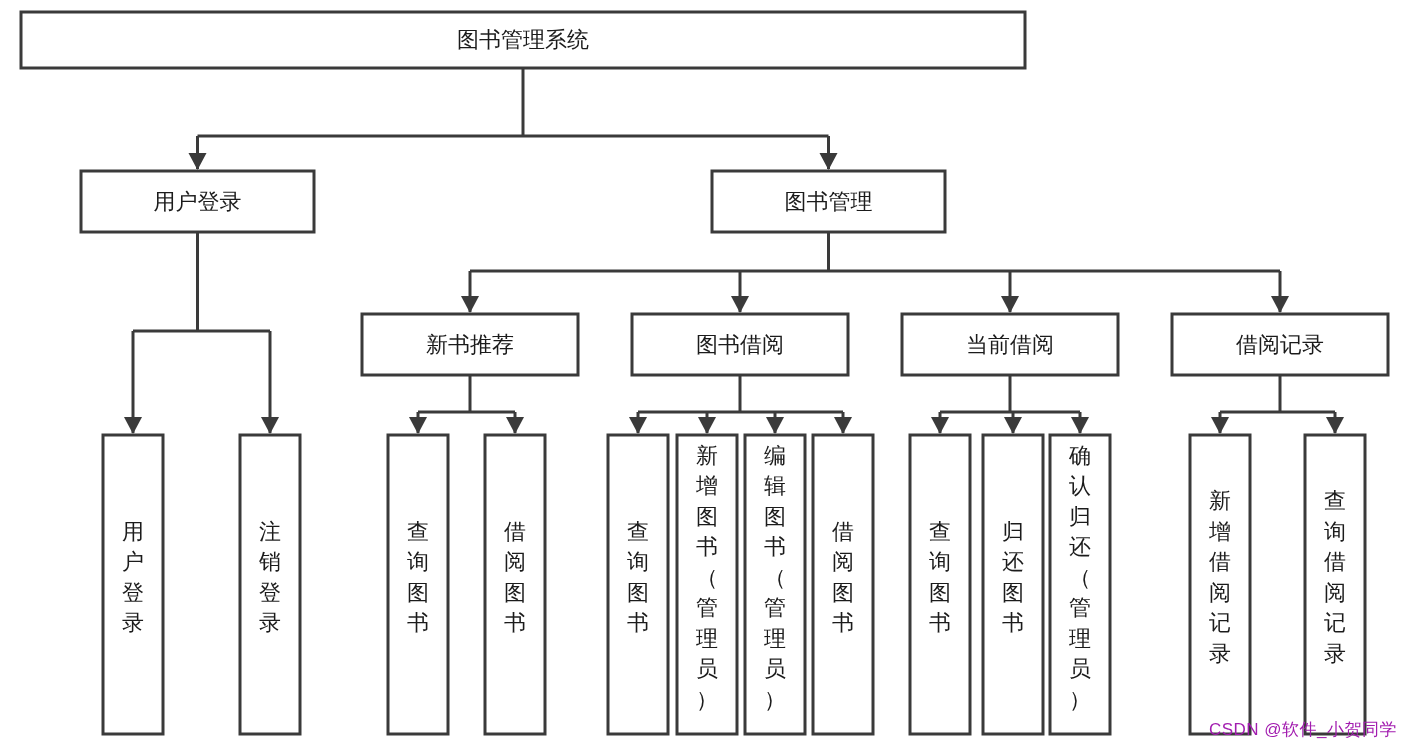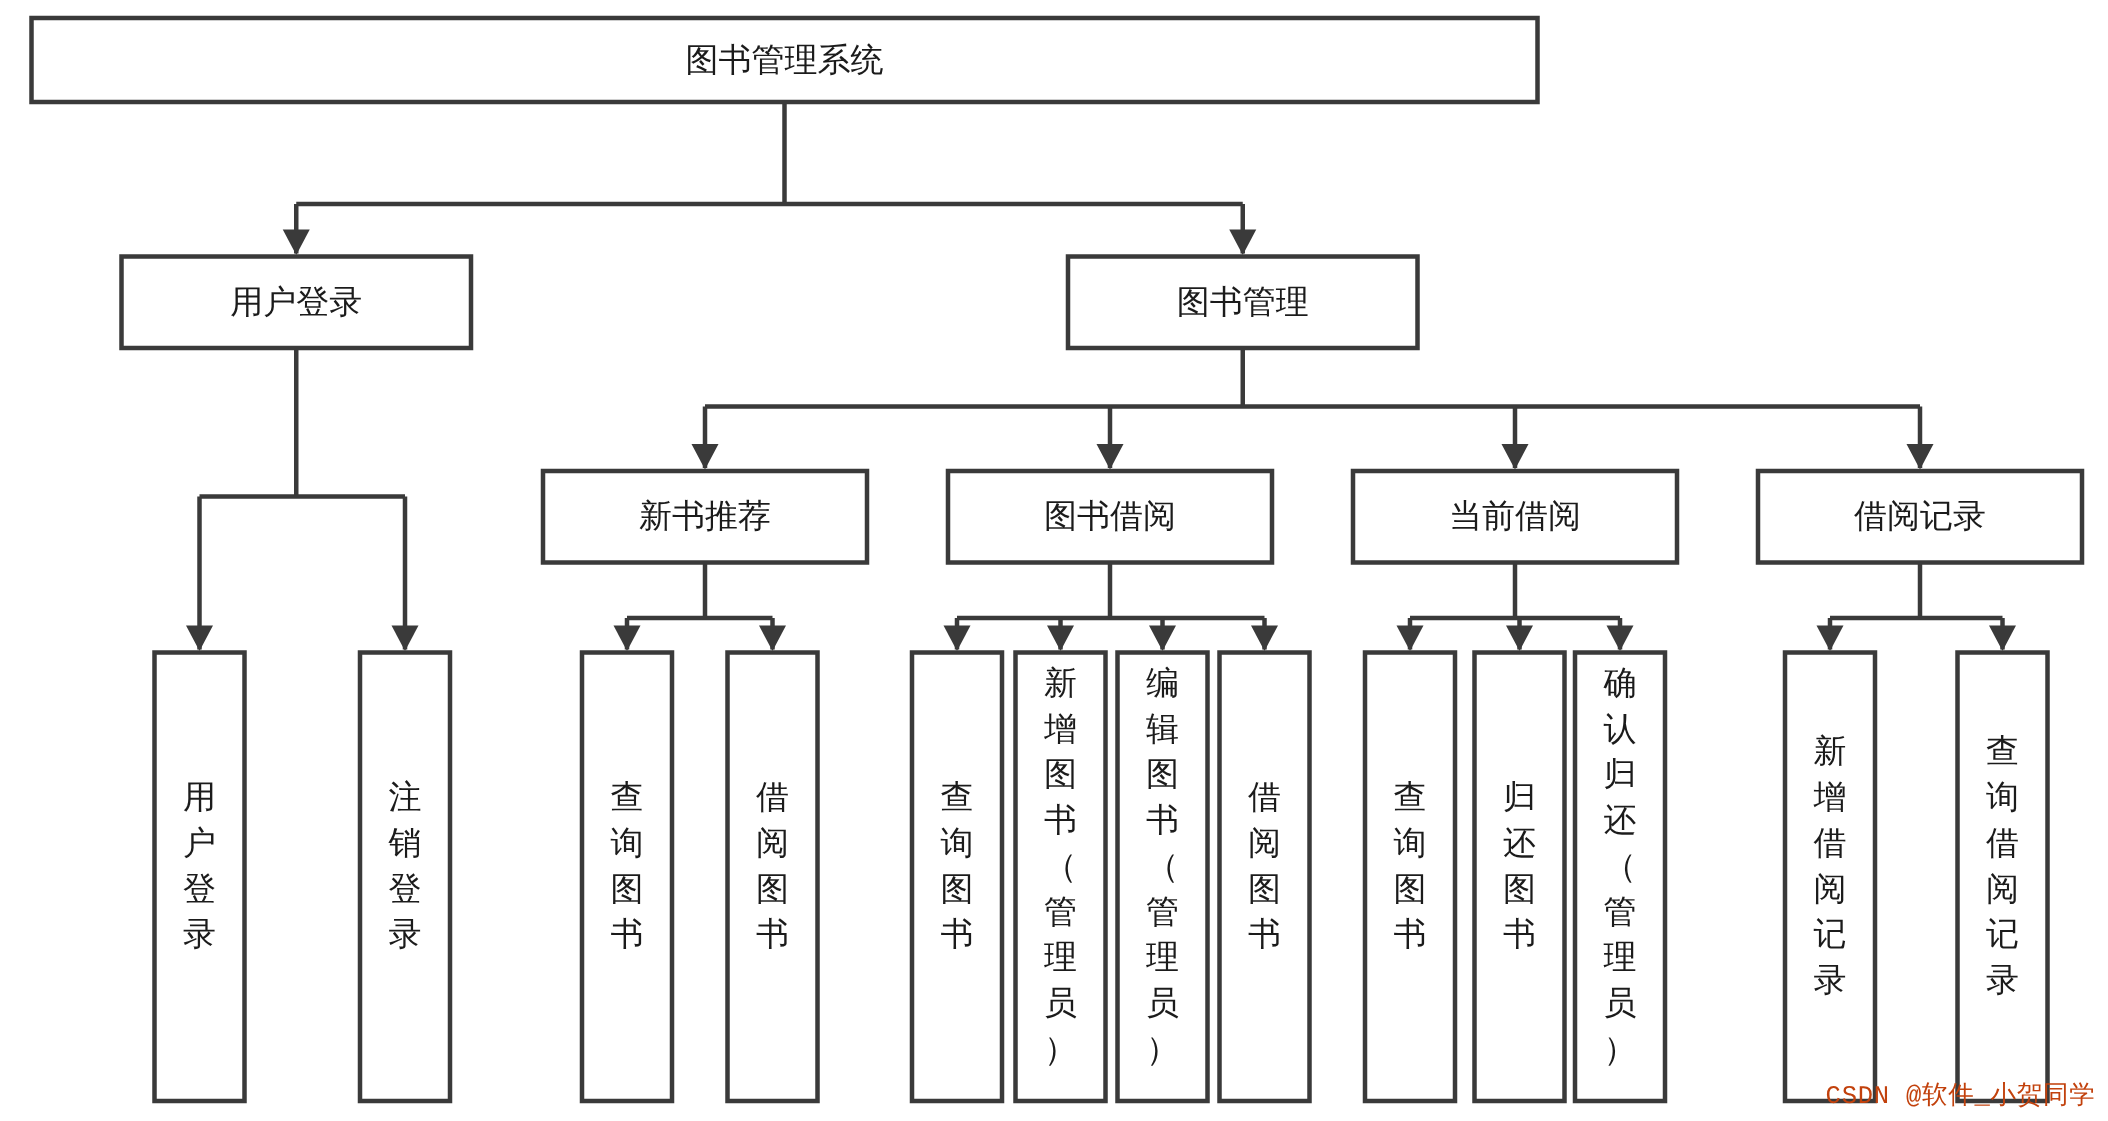--- a/index.html
+++ b/index.html
@@ -50,23 +50,23 @@
   .node-label-v {
     font-family: "DejaVu Sans", "Liberation Sans", sans-serif;
     font-size: 22px;
     fill: #1b1b1b;
     text-anchor: middle;
   }
   .watermark-text {
     position: absolute;
     right: 8px;
     bottom: 6px;
-    font-family: Liberation Mono, monospace;
+    font-family: Liberation Sans, sans-serif;
     font-size: 17px;
-    color: #c2410c;
+    color: #a21caf;
     white-space: nowrap;
     letter-spacing: 0.5px;
     pointer-events: none;
   }
 </style>
 </head>
 <body>
 
 <div id="diagram-root">
   <svg id="chart-svg" viewBox="0 0 1405 747" xmlns="http://www.w3.org/2000/svg">

